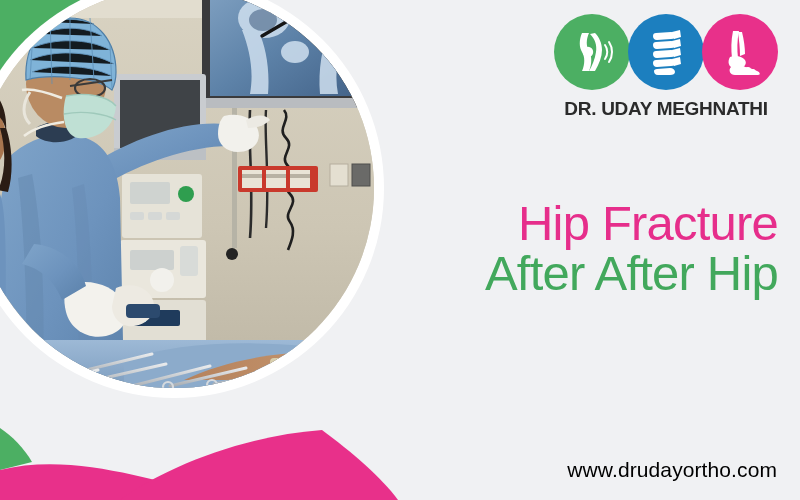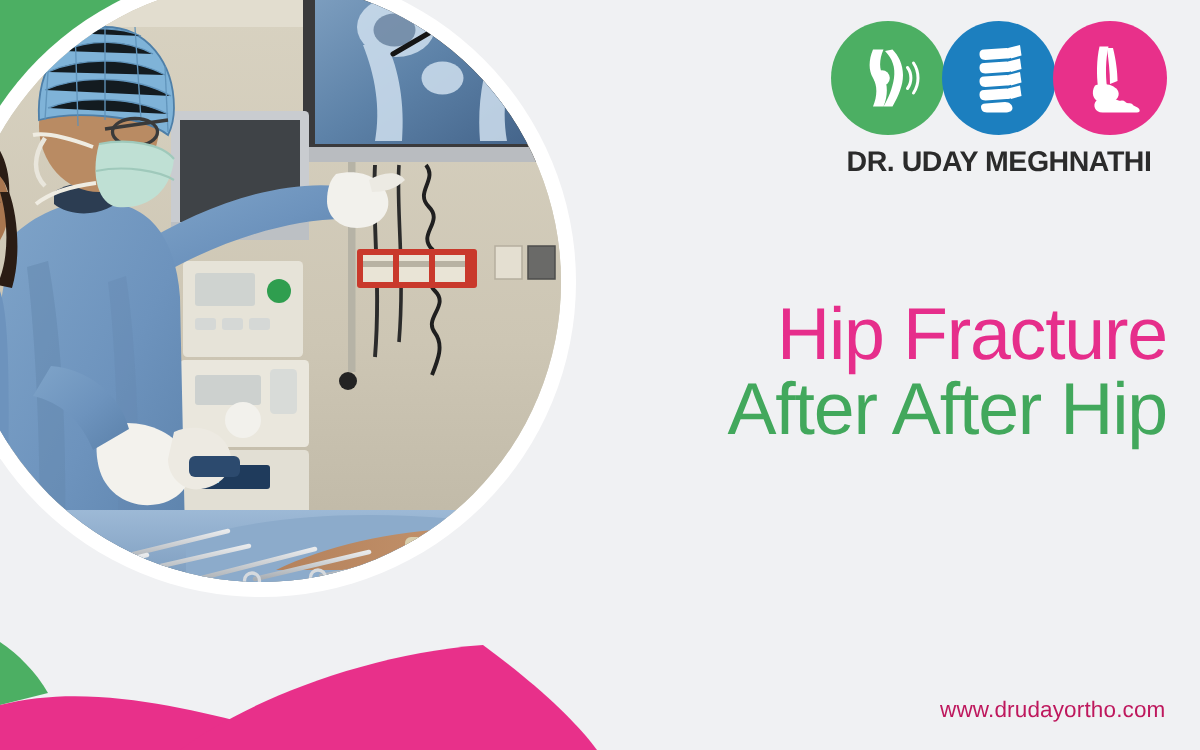--- a/index.html
+++ b/index.html
@@ -104,23 +104,23 @@
     white-space: nowrap;
   }
   .headline-line.pink  { color: #E62E8B; }
   .headline-line.green { color: #42A85C; }
 
   
   #website {
     position: absolute;
     right: 23px; bottom: 18px;
     font-family: "Liberation Sans", sans-serif;
-    font-size: 15px;
+    font-size: 21px;
     font-weight: 400;
-    color: #be185d;
+    color: #000000;
     letter-spacing: 0.1px;
     z-index: 6;
     text-align: center;
   }
 </style>
 </head>
 <body>
 
 <div id="banner">
 

